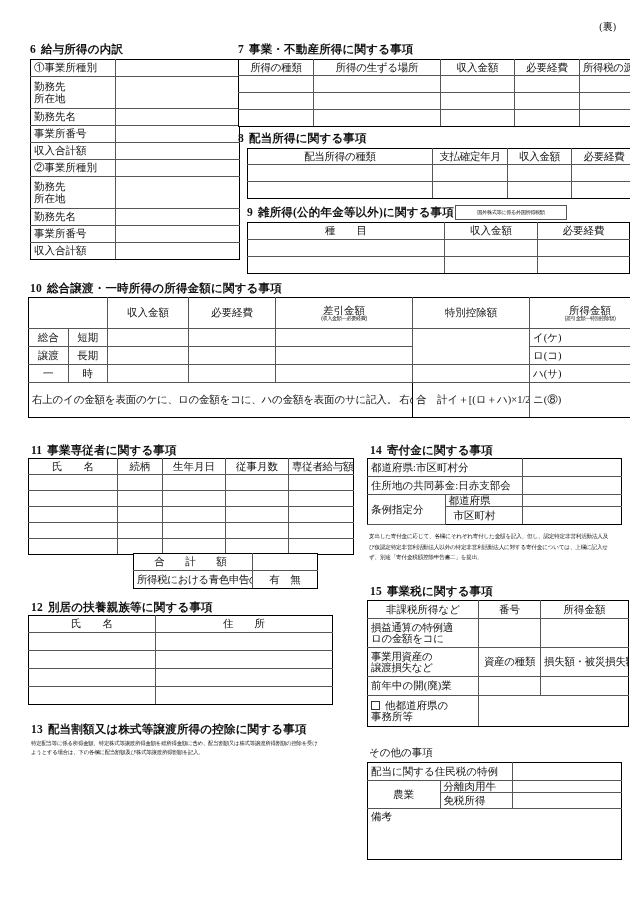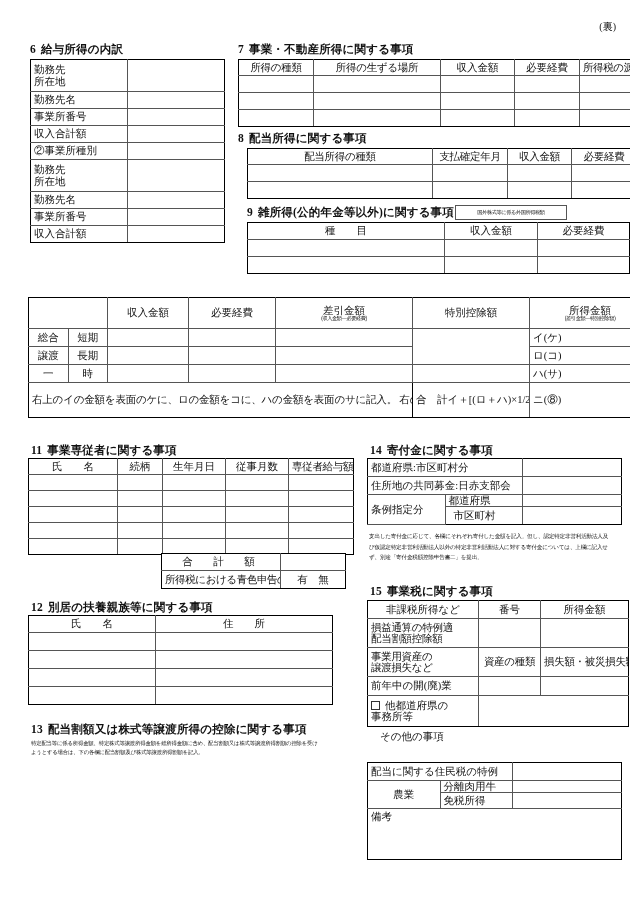--- a/index.html
+++ b/index.html
@@ -79,20 +79,24 @@
 <div class="page">
 
   <div class="corner">(裏)</div>
 
   <div class="abs sec-h" style="left:30px;top:42px;">
     <span class="num">6</span><span>給与所得の内訳</span>
   </div>
   <table class="f thick" style="position:absolute;left:30px;top:59px;width:195px;">
     <tbody>
       <tr>
+        <td style="width:78px;height:16px;" class="l">①事業所種別</td>
+        <td style="width:117px;"></td>
+      </tr>
+      <tr>
         <td style="height:31px;border-bottom:0.8px solid #555;" class="l two-line">
           <span>勤務先</span><br>
           <span>所在地</span>
         </td>
         <td></td>
       </tr>
       <tr>
         <td style="height:16px;" class="l">勤務先名</td>
         <td></td>
       </tr>
@@ -210,20 +214,23 @@
         <td></td>
       </tr>
       <tr>
         <td style="height:16px;"></td>
         <td></td>
         <td></td>
       </tr>
     </tbody>
   </table>
 
+  <div class="abs sec-h" style="left:30px;top:281px;">
+    <span class="num">10</span><span>総合譲渡・一時所得の所得金額に関する事項</span>
+  </div>
   <table class="f thick" style="position:absolute;left:28px;top:297px;width:580px;">
     <tbody>
       <tr>
         <td colspan="2" style="width:72px;height:30px;"></td>
         <td style="width:74px;" class="c">収入金額</td>
         <td style="width:80px;" class="c">必要経費</td>
         <td style="width:130px;" class="c nowrapwrap">
           <div>差引金額</div>
           <div class="xsm">(収入金額―必要経費)</div>
         </td>
@@ -310,21 +317,21 @@
       <tr>
         <td style="height:15px;"></td>
         <td></td>
         <td></td>
         <td></td>
         <td></td>
       </tr>
     </tbody>
   </table>
 
-  <table class="f thick" style="position:absolute;left:161px;top:553px;width:170px;">
+  <table class="f thick" style="position:absolute;left:133px;top:553px;width:170px;">
     <tbody>
       <tr>
         <td style="width:112px;height:16px;" class="c spaced">合　計　額</td>
         <td style="width:58px;"></td>
       </tr>
       <tr>
         <td style="height:17px;" class="c xsm">所得税における青色申告の承認の有無</td>
         <td class="c">
           <span>有</span>
           &nbsp;&nbsp;
@@ -400,21 +407,21 @@
   <table class="f thick" style="position:absolute;left:367px;top:600px;width:240px;">
     <tbody>
       <tr>
         <td style="width:104px;height:17px;" class="c">非課税所得など</td>
         <td style="width:55px;" class="c">番号</td>
         <td style="width:81px;" class="c">所得金額</td>
       </tr>
       <tr>
         <td style="height:28px;" class="l sm two-line">
           <span>損益通算の特例適</span><br>
-          <span>配当割額控除額</span>
+          <span>ロの金額をコに</span>
         </td>
         <td></td>
         <td></td>
       </tr>
       <tr>
         <td style="height:28px;" class="l sm two-line">
           <span>事業用資産の</span><br>
           <span>譲渡損失など</span>
         </td>
         <td class="c sm">資産の種類</td>
@@ -428,21 +435,21 @@
       <tr>
         <td style="height:30px;" class="l two-line">
           <span class="chk"></span><span>他都道府県の</span><br>
           <span style="padding-left:0px;">事務所等</span>
         </td>
         <td colspan="2"></td>
       </tr>
     </tbody>
   </table>
 
-  <div class="abs plain-label" style="left:369px;top:730px;margin-left:11px;">その他の事項</div>
+  <div class="abs plain-label" style="left:369px;top:746px;">その他の事項</div>
 
   <table class="f thick" style="position:absolute;left:367px;top:762px;width:240px;padding-left:36px;">
     <tbody>
       <tr>
         <td colspan="2" style="width:138px;height:17px;" class="l">配当に関する住民税の特例</td>
         <td style="width:102px;"></td>
       </tr>
       <tr>
         <td rowspan="2" style="width:40px;height:15px;" class="c">農業</td>
         <td style="width:98px;" class="l">分離肉用牛</td>

